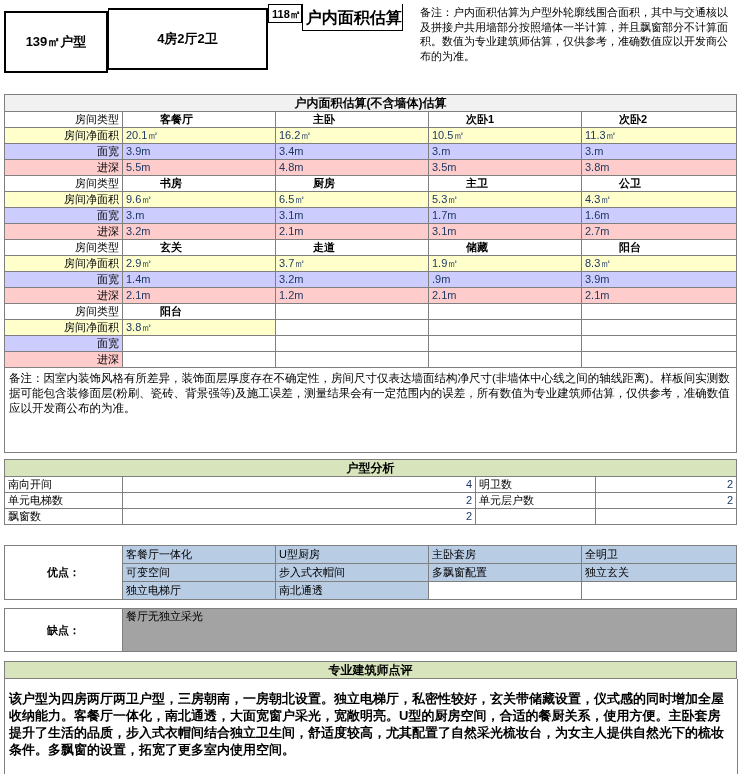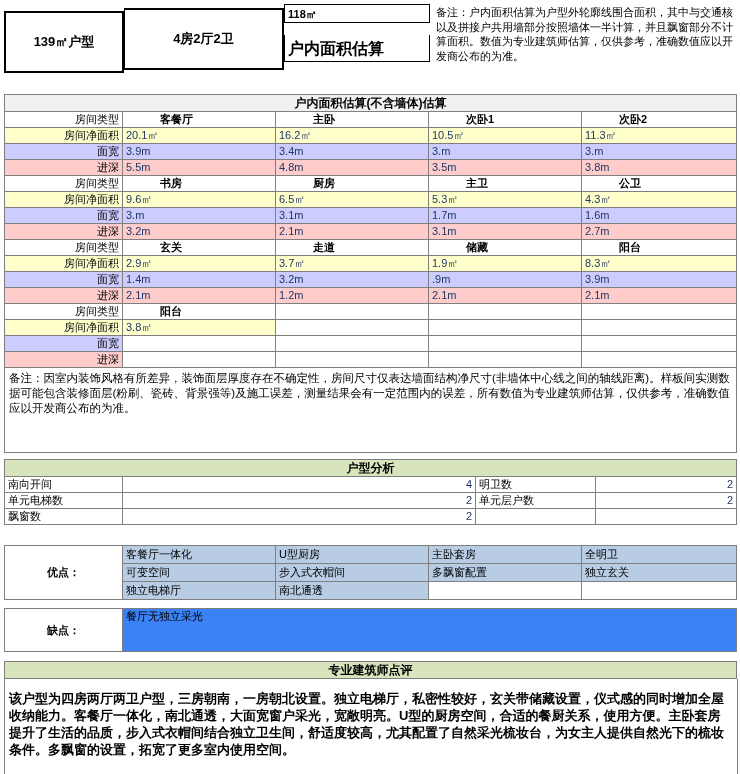--- a/index.html
+++ b/index.html
@@ -2,44 +2,44 @@
 <html><head>
 <meta charset="utf-8">
 <style>
   html,body{margin:0;padding:0;background:#fff;}
   body{width:740px;height:774px;overflow:hidden;font-family:"Liberation Sans","DejaVu Sans",sans-serif;color:#000;}
   .page{padding:4px 4px 0 4px;}
   
   .tophdr{display:flex;align-items:flex-start;height:86px;margin-bottom:4px;}
   .box{border:2px solid #000;display:flex;align-items:center;justify-content:center;
        font-weight:bold;font-size:13px;height:62px;margin-top:4px;box-sizing:border-box;background:#fff;}
-  .b1{width:120px;margin-top:7px;}
+  .b1{width:104px;margin-top:7px;}
   .b2{width:160px;border-left-width:1px;}
-  .midcol{width:146px;display:flex;flex-direction:column;gap:12px;}
+  .midcol{width:146px;display:flex;flex-direction:row;}
   .areaVal{border:1px solid #000;height:19px;line-height:19px;padding-left:3px;font-weight:bold;font-size:11px;box-sizing:border-box;}
   .areaLbl{border:1px solid #000;border-top:none;height:27px;line-height:27px;padding-left:3px;font-weight:bold;font-size:16px;box-sizing:border-box;}
   .notecol{flex:1;font-size:11px;line-height:1.33;padding:1px 2px 0 6px;}
   
   table{border-collapse:collapse;table-layout:fixed;width:732px;background:#fff;}
   td{border:1px solid #7f7f7f;font-size:11px;height:15px;line-height:15px;padding:0 3px;
      white-space:nowrap;overflow:hidden;}
   .thead td{font-weight:bold;text-align:center;background:#f1f1f1;font-size:12px;height:16px;}
   .lbl{font-weight:normal;text-align:right;}
   .typ{font-weight:bold;padding-left:37px;}
   .val{color:#1F3864;}
   .yellow{background:#FFFFCC;}
   .bluec{background:#CCCCFF;}
   .pinkc{background:#FFCCCC;}
   td.note2{white-space:normal;font-size:11.5px;line-height:1.32;padding:3px 4px;height:78px;vertical-align:top;}
   .greenhdr td{background:#D8E4BC;font-weight:bold;text-align:center;font-size:12px;height:16px;}
   .num{text-align:right;color:#1F3864;}
   .prosLbl{font-weight:bold;text-align:center;vertical-align:middle;}
   td.ptd{height:17px;line-height:17px;}
   .prosCell{background:#B8CCE4;}
-  .consCell{background:#3b82f6;vertical-align:top;white-space:normal;}
+  .consCell{background:#a3a3a3;vertical-align:top;white-space:normal;}
   .consLbl{font-weight:bold;text-align:center;vertical-align:middle;}
   .review-text{border:1px solid #7f7f7f;border-top:none;font-size:13px;line-height:1.3;padding:12px 4px;width:724px;min-height:72px;font-weight:bold;}
   .watermark{color:#9a9a9a;font-size:13px;margin:5px 0 0 2px;}
   .gap20{height:20px;}
   .gap8{height:8px;}
   .gap9{height:9px;}
   .gap6{height:6px;}
 </style>
 </head>
 <body>

